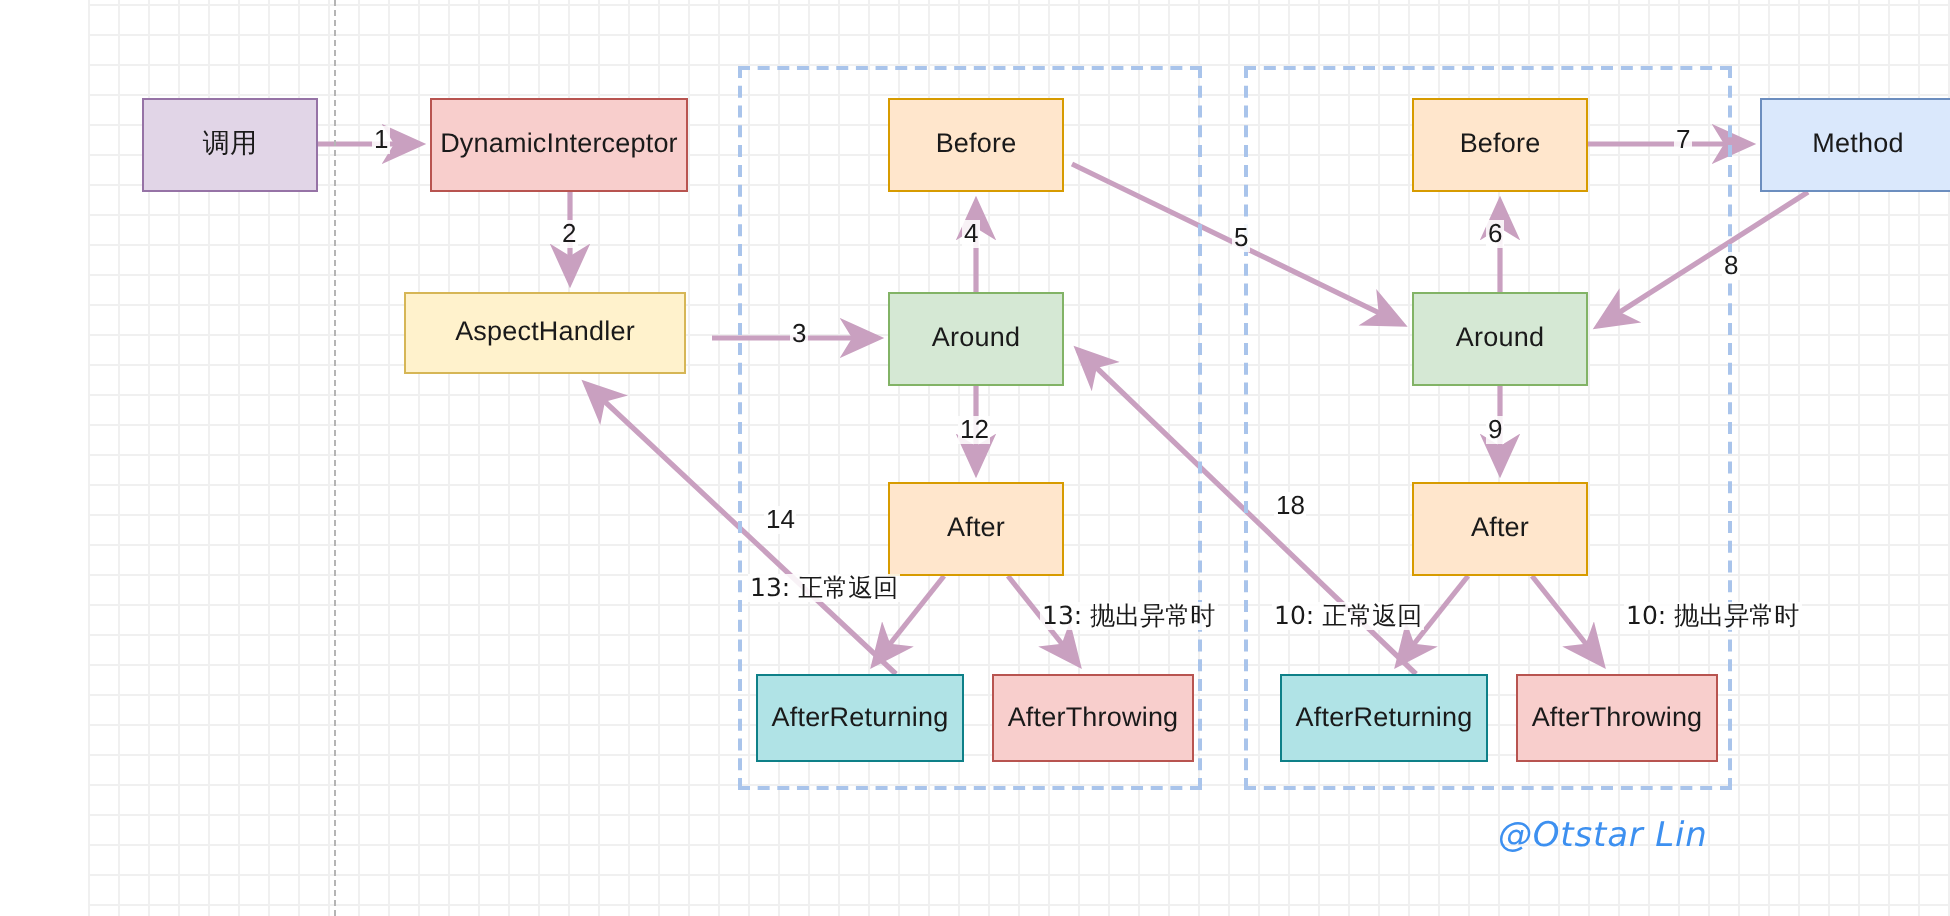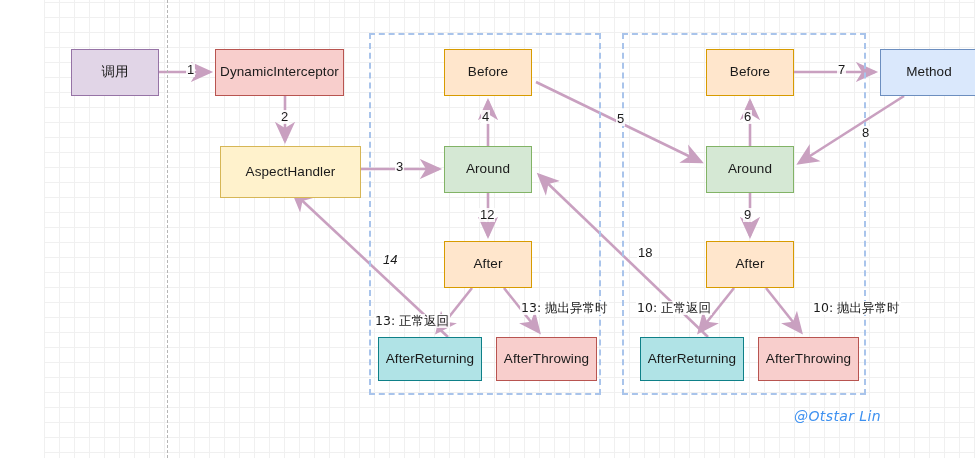--- a/index.html
+++ b/index.html
@@ -59,26 +59,25 @@
   }
   .group-box {
     position: absolute;
     box-sizing: border-box;
     border: 2px dashed #a9c4eb;
     background: transparent;
   }
   .watermark {
     position: absolute;
     font-family: "DejaVu Sans", sans-serif;
-    font-size: 14px;
+    font-size: 17px;
     font-style: italic;
     color: #3d90f0;
     letter-spacing: 0.4px;
     white-space: nowrap;
-    padding-left: 45px;
   }
   .pagebreak {
     position: absolute;
     top: 0;
     width: 0;
     height: 458px;
     border-left: 1px dashed #b5b5b5;
   }
 </style>
 </head>
@@ -132,21 +131,21 @@
 
   <div class="group-box" style="left:325px; top:33px; width:232px; height:362px;"></div>
   <div class="group-box" style="left:578px; top:33px; width:244px; height:362px;"></div>
 
   <div class="node" style="left:27px; top:49px; width:88px; height:47px; background:#e1d5e7; border:1.6px solid #9673a6;">
     <span>调用</span>
   </div>
   <div class="node" style="left:171px; top:49px; width:129px; height:47px; background:#f8cecc; border:1.6px solid #b85450;">
     <span>DynamicInterceptor</span>
   </div>
-  <div class="node" style="left:176px; top:146px; width:141px; height:52px; background:#fff2cc; border:1.6px solid #d6b656;">
+  <div class="node" style="left:158px; top:146px; width:141px; height:41px; background:#fff2cc; border:1.6px solid #d6b656;">
     <span>AspectHandler</span>
   </div>
 
   <div class="node" style="left:400px; top:49px; width:88px; height:47px; background:#ffe6cc; border:1.6px solid #d79b00;">
     <span>Before</span>
   </div>
   <div class="node" style="left:400px; top:146px; width:88px; height:47px; background:#d5e8d4; border:1.6px solid #82b366;">
     <span>Around</span>
   </div>
   <div class="node" style="left:400px; top:241px; width:88px; height:47px; background:#ffe6cc; border:1.6px solid #d79b00;">
@@ -185,19 +184,19 @@
   <div class="edge-label" style="left:437px; top:110px;">4</div>
   <div class="edge-label" style="left:572px; top:112px;">5</div>
   <div class="edge-label" style="left:699px; top:110px;">6</div>
   <div class="edge-label" style="left:793px; top:63px;">7</div>
   <div class="edge-label" style="left:817px; top:126px;">8</div>
   <div class="edge-label" style="left:699px; top:208px;">9</div>
   <div class="edge-label cjk" style="left:592px; top:301px;">10: 正常返回</div>
   <div class="edge-label cjk" style="left:768px; top:301px;">10: 抛出异常时</div>
   <div class="edge-label" style="left:593px; top:246px;">18</div>
   <div class="edge-label" style="left:435px; top:208px;text-align:center;">12</div>
-  <div class="edge-label cjk" style="left:330px; top:314px;">13: 正常返回</div>
+  <div class="edge-label cjk" style="left:330px; top:287px;">13: 正常返回</div>
   <div class="edge-label cjk" style="left:476px; top:301px;">13: 抛出异常时</div>
-  <div class="edge-label" style="left:338px; top:253px;font-style:italic;">14</div>
+  <div class="edge-label" style="left:338px; top:253px;">14</div>
 
   <div class="watermark" style="left:705px; top:408px;">@Otstar Lin</div>
 
 </div>
 
 </body></html>

